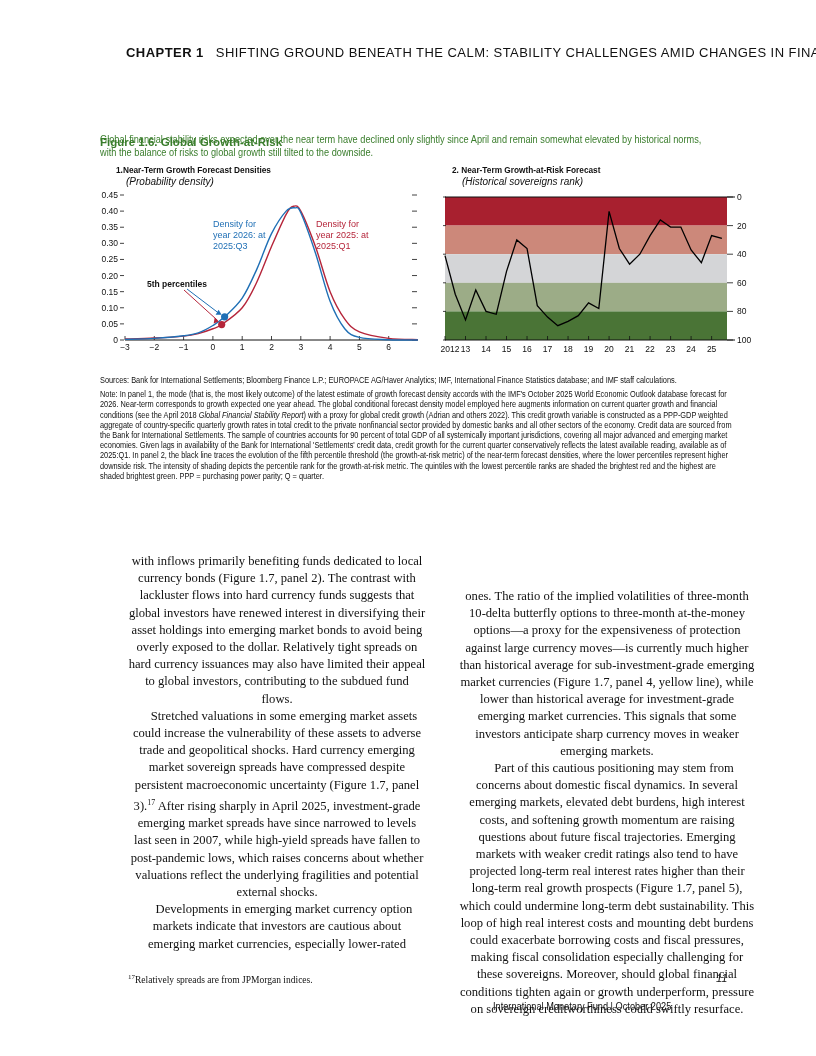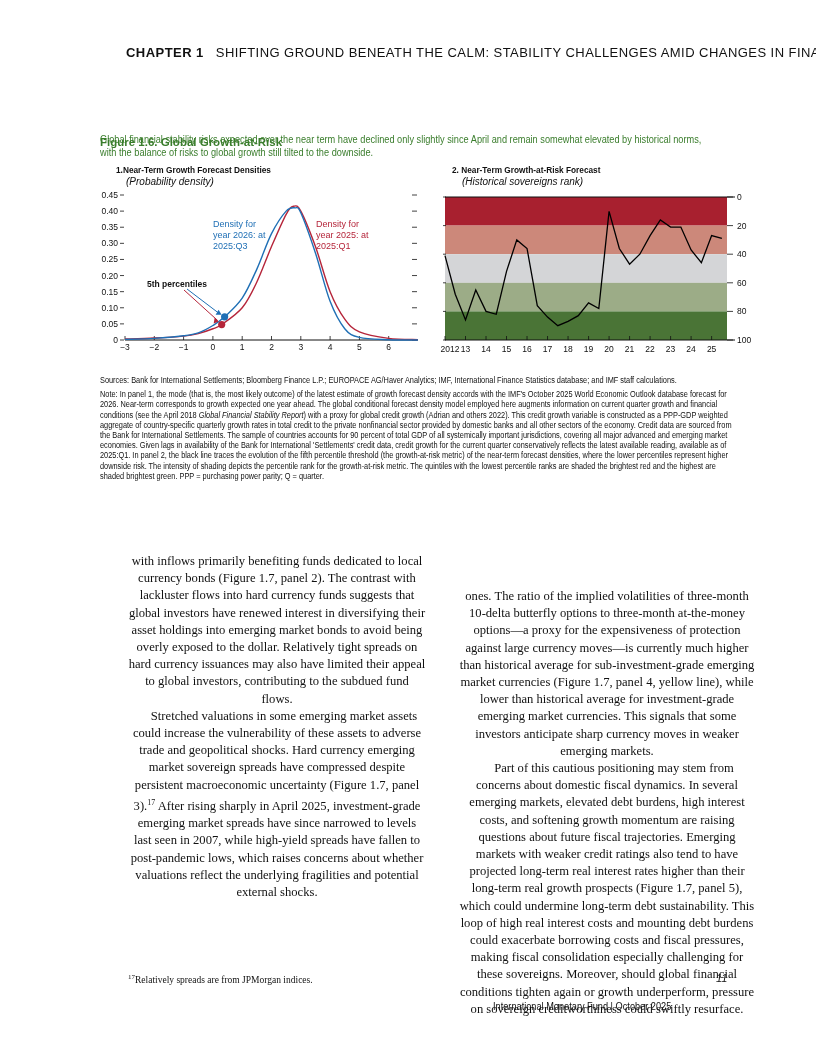--- a/index.html
+++ b/index.html
@@ -178,20 +178,21 @@
 </svg>
 
 <div class="notes">
   <p>Sources: Bank for International Settlements; Bloomberg Finance L.P.; EUROPACE AG/Haver Analytics; IMF, International Finance Statistics database; and IMF staff calculations.</p>
   <p><span>Note: In panel 1, the mode (that is, the most likely outcome) of the latest estimate of growth forecast density accords with the IMF's October 2025 World Economic Outlook database forecast for 2026. Near-term corresponds to growth expected one year ahead. The global conditional forecast density model employed here augments information on current quarter growth and financial conditions (see the April 2018 </span><i>Global Financial Stability Report</i><span>) with a proxy for global credit growth (Adrian and others 2022). This credit growth variable is constructed as a PPP-GDP weighted aggregate of country-specific quarterly growth rates in total credit to the private nonfinancial sector provided by domestic banks and all other sectors of the economy. Credit data are sourced from the Bank for International Settlements. The sample of countries accounts for 90 percent of total GDP of all systemically important jurisdictions, covering all major advanced and emerging market economies. Given lags in availability of the Bank for International 'Settlements' credit data, credit growth for the current quarter conservatively reflects the latest available reading, available as of 2025:Q1. In panel 2, the black line traces the evolution of the fifth percentile threshold (the growth-at-risk metric) of the near-term forecast densities, where the lower percentiles represent higher downside risk. The intensity of shading depicts the percentile rank for the growth-at-risk metric. The quintiles with the lowest percentile ranks are shaded the brightest red and the highest are shaded brightest green. PPP = purchasing power parity; Q = quarter.</span></p>
 </div>
 
 <div class="col left">
   <p>with inflows primarily benefiting funds dedicated to local currency bonds (Figure 1.7, panel 2). The contrast with lackluster flows into hard currency funds suggests that global investors have renewed interest in diversifying their asset holdings into emerging market bonds to avoid being overly exposed to the dollar. Relatively tight spreads on hard currency issuances may also have limited their appeal to global investors, contributing to the subdued fund flows.</p>
   <p class="indent"><span>Stretched valuations in some emerging market assets could increase the vulnerability of these assets to adverse trade and geopolitical shocks. Hard currency emerging market sovereign spreads have compressed despite persistent macroeconomic uncertainty (Figure 1.7, panel 3).</span><sup style="font-size:8px;">17</sup><span> After rising sharply in April 2025, investment-grade emerging market spreads have since narrowed to levels last seen in 2007, while high-yield spreads have fallen to post-pandemic lows, which raises concerns about whether valuations reflect the underlying fragilities and potential external shocks.</span></p>
+  <p class="indent">Developments in emerging market currency option markets indicate that investors are cautious about emerging market currencies, especially lower-rated</p>
 </div>
 
 <div class="col right">
   <p>ones. The ratio of the implied volatilities of three-month 10-delta butterfly options to three-month at-the-money options—a proxy for the expensiveness of protection against large currency moves—is currently much higher than historical average for sub-investment-grade emerging market currencies (Figure 1.7, panel 4, yellow line), while lower than historical average for investment-grade emerging market currencies. This signals that some investors anticipate sharp currency moves in weaker emerging markets.</p>
   <p class="indent">Part of this cautious positioning may stem from concerns about domestic fiscal dynamics. In several emerging markets, elevated debt burdens, high interest costs, and softening growth momentum are raising questions about future fiscal trajectories. Emerging markets with weaker credit ratings also tend to have projected long-term real interest rates higher than their long-term real growth prospects (Figure 1.7, panel 5), which could undermine long-term debt sustainability. This loop of high real interest costs and mounting debt burdens could exacerbate borrowing costs and fiscal pressures, making fiscal consolidation especially challenging for these sovereigns. Moreover, should global financial conditions tighten again or growth underperform, pressure on sovereign creditworthiness could swiftly resurface.</p>
 </div>
 
 <div class="footnote"><sup style="font-size:7px;">17</sup><span>Relatively spreads are from JPMorgan indices.</span></div>
 
 <div class="footer">International Monetary Fund | October 2025</div>

